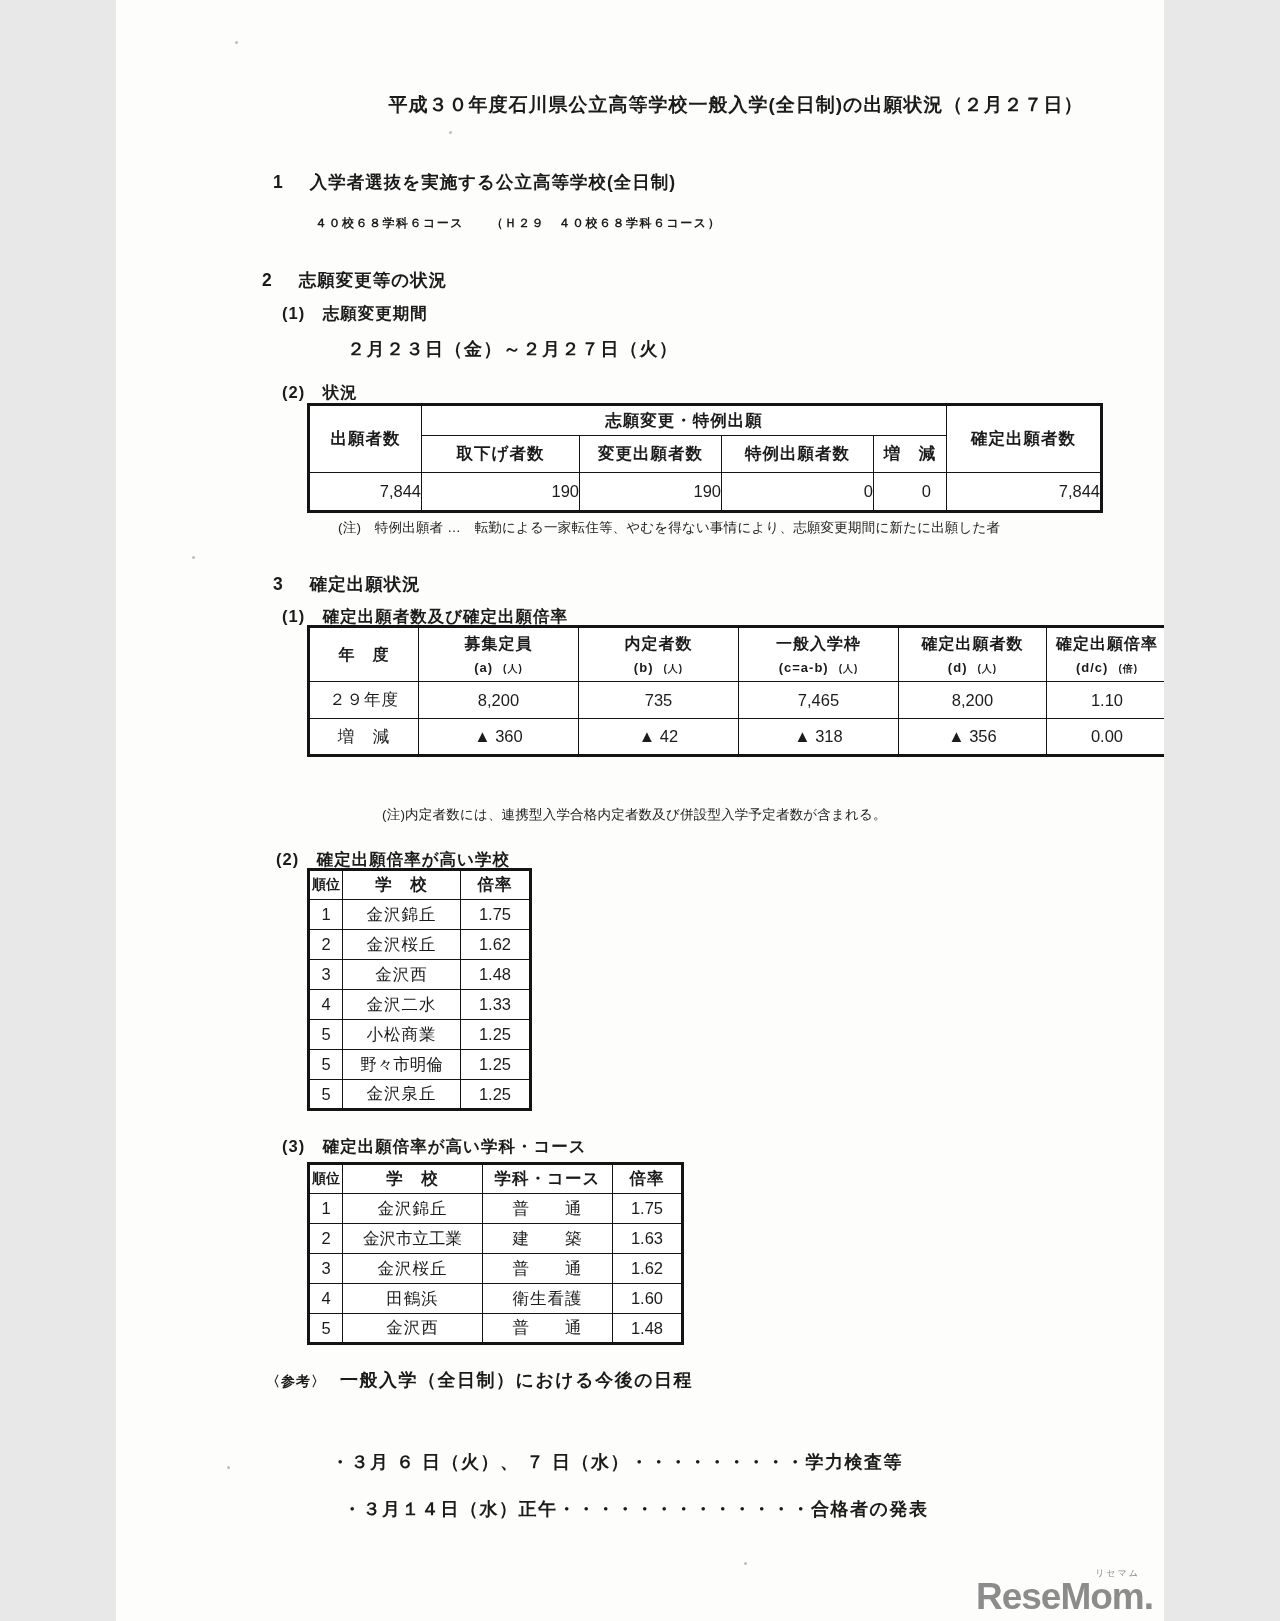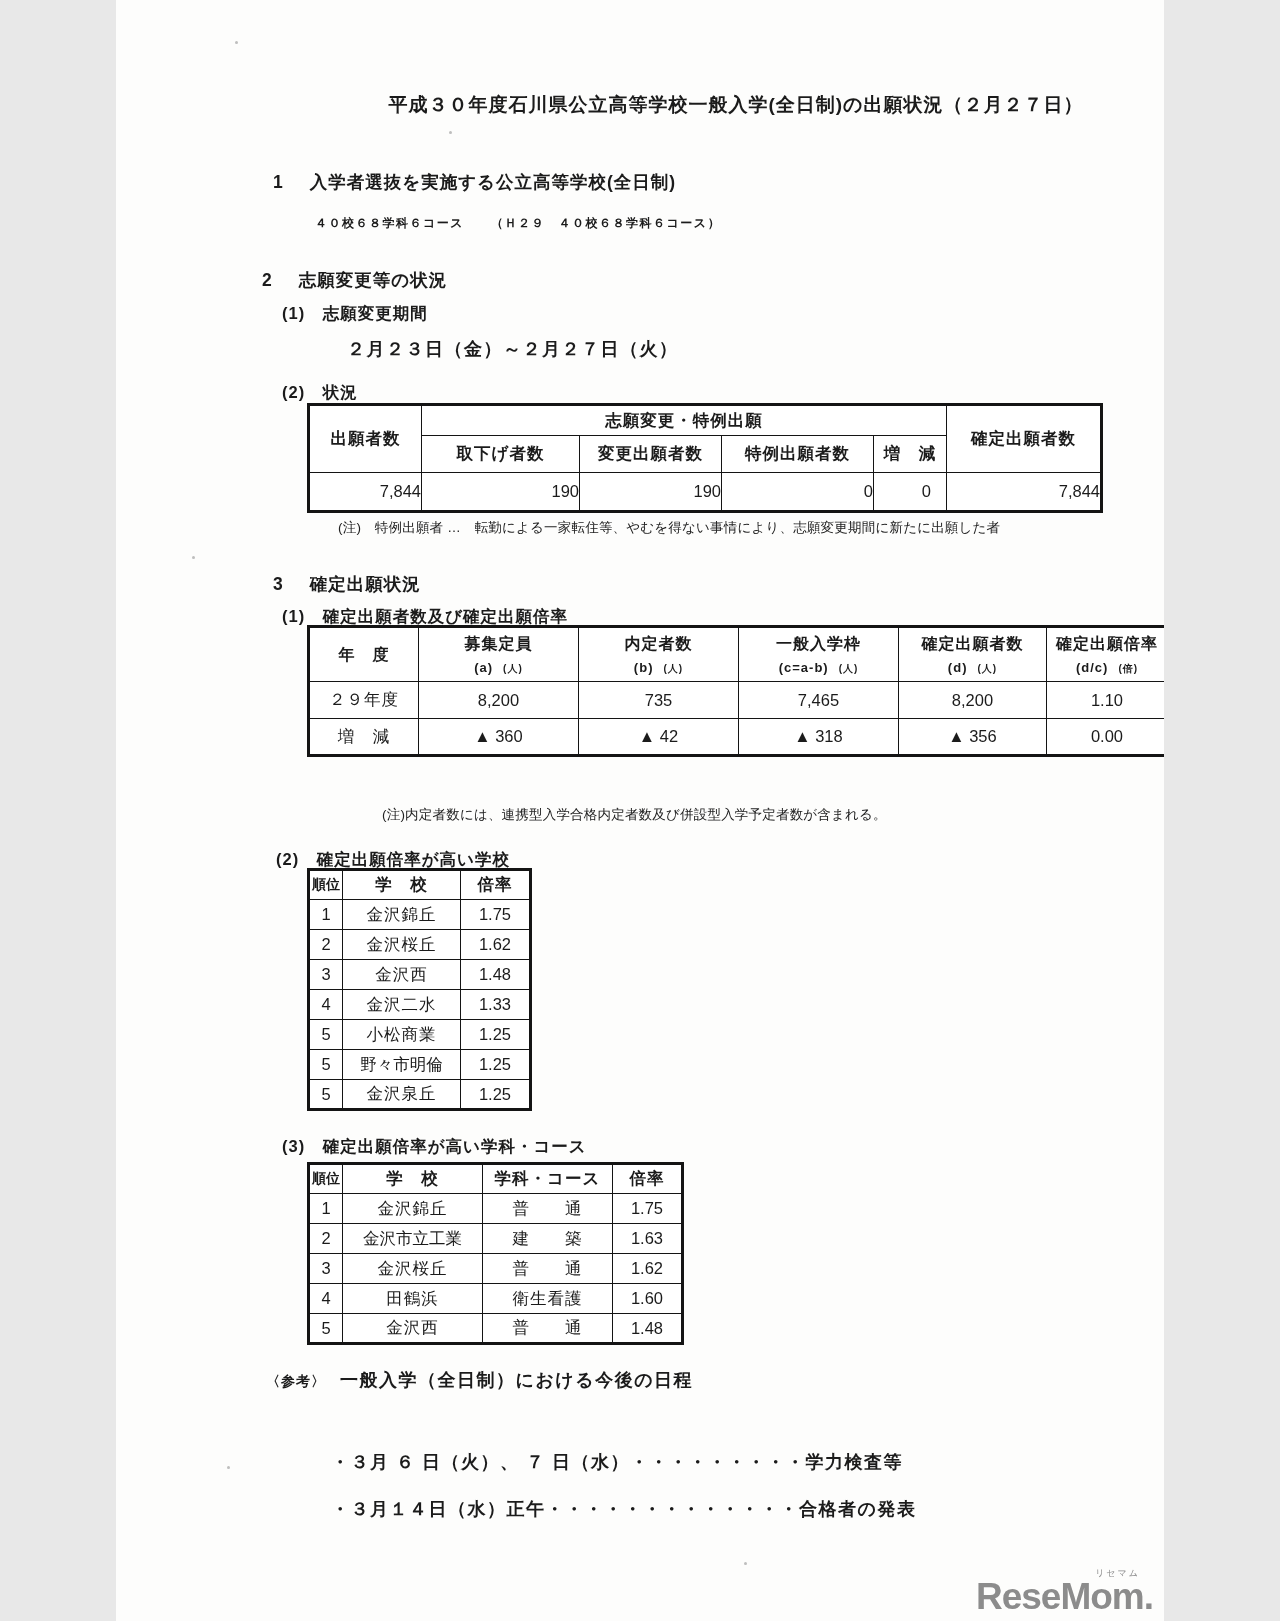--- a/index.html
+++ b/index.html
@@ -251,21 +251,21 @@
       <td class="cjk-c">普　　通</td>
       <td class="num-c">1.48</td>
     </tr>
   </tbody>
     </table>
 
   <div class="abs" style="top:1368px;left:150px;">
     <span class="ref-label">〈参考〉</span><span class="ref-title">一般入学（全日制）における今後の日程</span>
   </div>
   <div class="abs plain-line" style="top:1450px;left:215px;">・３月 ６ 日（火）、 ７ 日（水）・・・・・・・・・学力検査等</div>
-  <div class="abs plain-line" style="top:1497px;left:215px;">・３月１４日（水）正午・・・・・・・・・・・・・合格者の発表</div>
+  <div class="abs plain-line" style="top:1497px;left:227px;">・３月１４日（水）正午・・・・・・・・・・・・・合格者の発表</div>
 
   <div class="abs watermark">
     <span class="wm-kana">リセマム</span>
     <span class="wm-text">ReseMom</span><span class="wm-dot">.</span>
   </div>
 
   <div>
     <div class="speck" style="top:41px;left:119px;"></div>
     <div class="speck" style="top:131px;left:333px;"></div>
     <div class="speck" style="top:118px;left:1171px;"></div>

